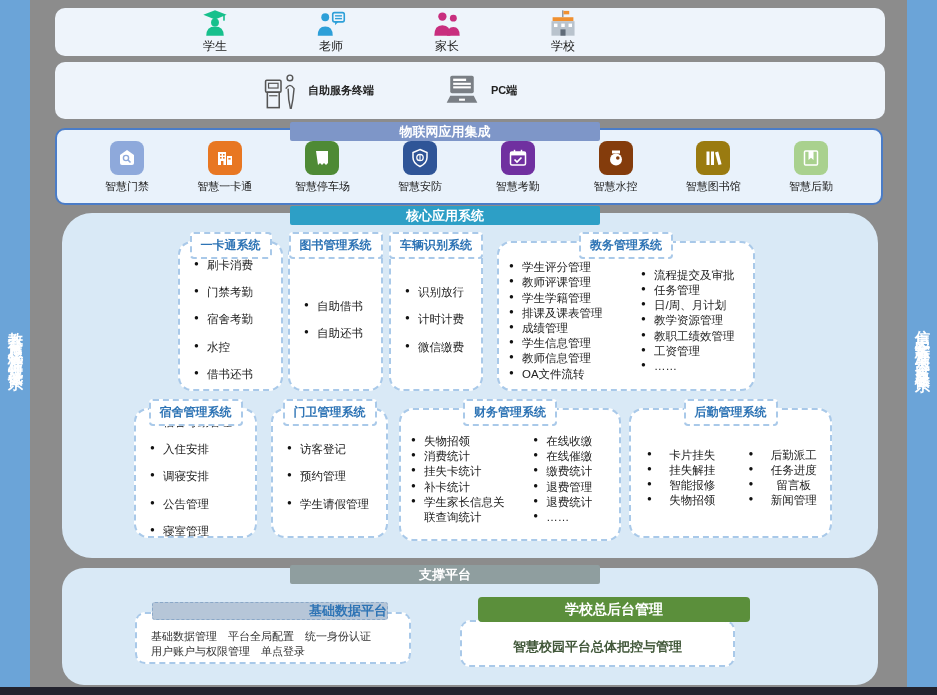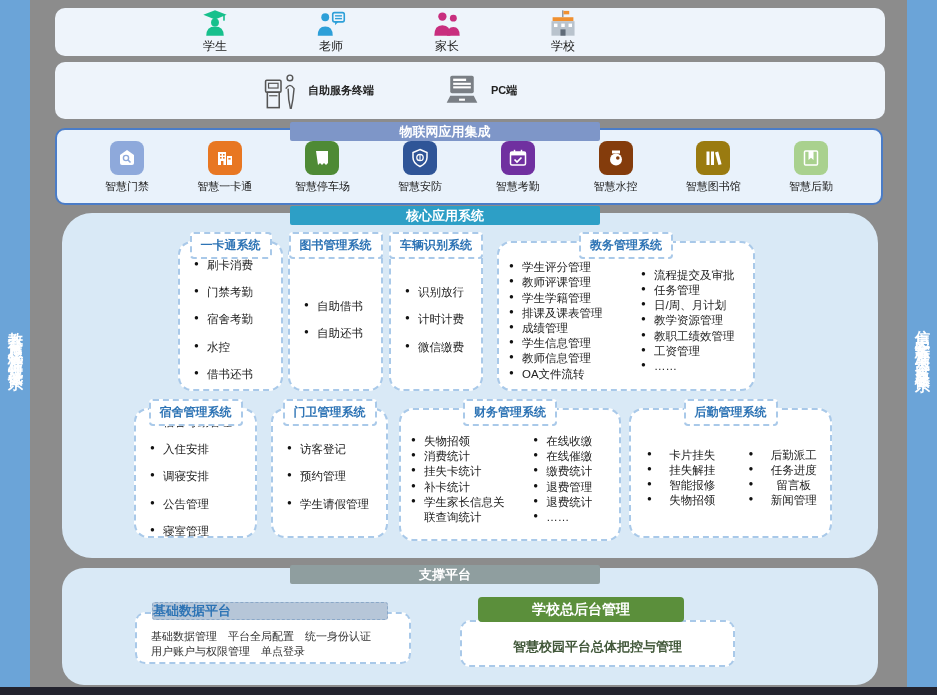--- a/index.html
+++ b/index.html
@@ -35,21 +35,21 @@
   .sysbox{position:absolute;background:#fff;border:2px dashed #a9c9e9;border-radius:14px;}
   .pill{position:absolute;top:-11px;left:50%;transform:translateX(-50%);background:#fff;border:2px dashed #a9c9e9;border-radius:4px;color:#2e74b5;font-size:12px;font-weight:bold;padding:3px 9px;white-space:nowrap;z-index:2;}
   .list{display:flex;flex-direction:column;justify-content:center;height:100%;padding:16px 6px 8px 14px;gap:12px;}
   .cols{display:flex;height:100%;padding:18px 4px 8px 10px;gap:24px;}
   .cols .col{flex:1;display:flex;flex-direction:column;justify-content:center;}
   .li{position:relative;padding-left:13px;font-size:11.5px;line-height:1.32;color:#222;}
   .li::before{content:"●";position:absolute;left:0;top:1px;font-size:8px;color:#111;}
 
   
   .dashed-white{position:absolute;background:#fff;border:2px dashed #a9c9e9;border-radius:10px;}
-  #base-banner{position:absolute;height:18px;line-height:16px;text-align:left;background:#b6c6d8;border:1px dashed #8aa8c8;border-radius:3px;color:#2e74b5;font-size:13px;font-weight:bold;z-index:6;}
+  #base-banner{position:absolute;height:18px;line-height:16px;text-align:right;background:#b6c6d8;border:1px dashed #8aa8c8;border-radius:3px;color:#2e74b5;font-size:13px;font-weight:bold;z-index:6;}
   #admin-banner{position:absolute;height:25px;line-height:25px;text-align:center;background:#5b8f3b;border-radius:4px;color:#fff;font-size:14px;font-weight:bold;z-index:6;}
   #base-text{padding:15px 0 0 14px;font-size:11px;color:#333;line-height:1.35;}
   #admin-text{display:flex;align-items:center;justify-content:center;height:100%;padding-top:6px;font-size:13px;font-weight:bold;color:#42583a;}
 </style>
 </head>
 <body>
 
 <div id="stage">
 
   <div class="vstrip" style="left:0;width:30px;">
@@ -339,18 +339,18 @@
   <div class="big-box" style="left:62px;top:568px;width:816px;height:117px;border-radius:22px;"></div>
 
   <div id="base-banner" style="left:152px;top:602px;width:236px;">基础数据平台</div>
   <div class="dashed-white" style="left:135px;top:612px;width:276px;height:52px;">
     <div id="base-text">
       <div>基础数据管理　平台全局配置　统一身份认证</div>
       <div>用户账户与权限管理　单点登录</div>
     </div>
   </div>
 
-  <div id="admin-banner" style="left: 478px; top: 597px; width: 206px; background-color: rgb(91, 143, 59);">学校总后台管理</div>
+  <div id="admin-banner" style="left: 478px; top: 597px; width: 272px; background-color: rgb(91, 143, 59);">学校总后台管理</div>
   <div class="dashed-white" style="left:460px;top:620px;width:275px;height:47px;">
     <div id="admin-text">智慧校园平台总体把控与管理</div>
   </div>
 
 </div>
 
 </body></html>

